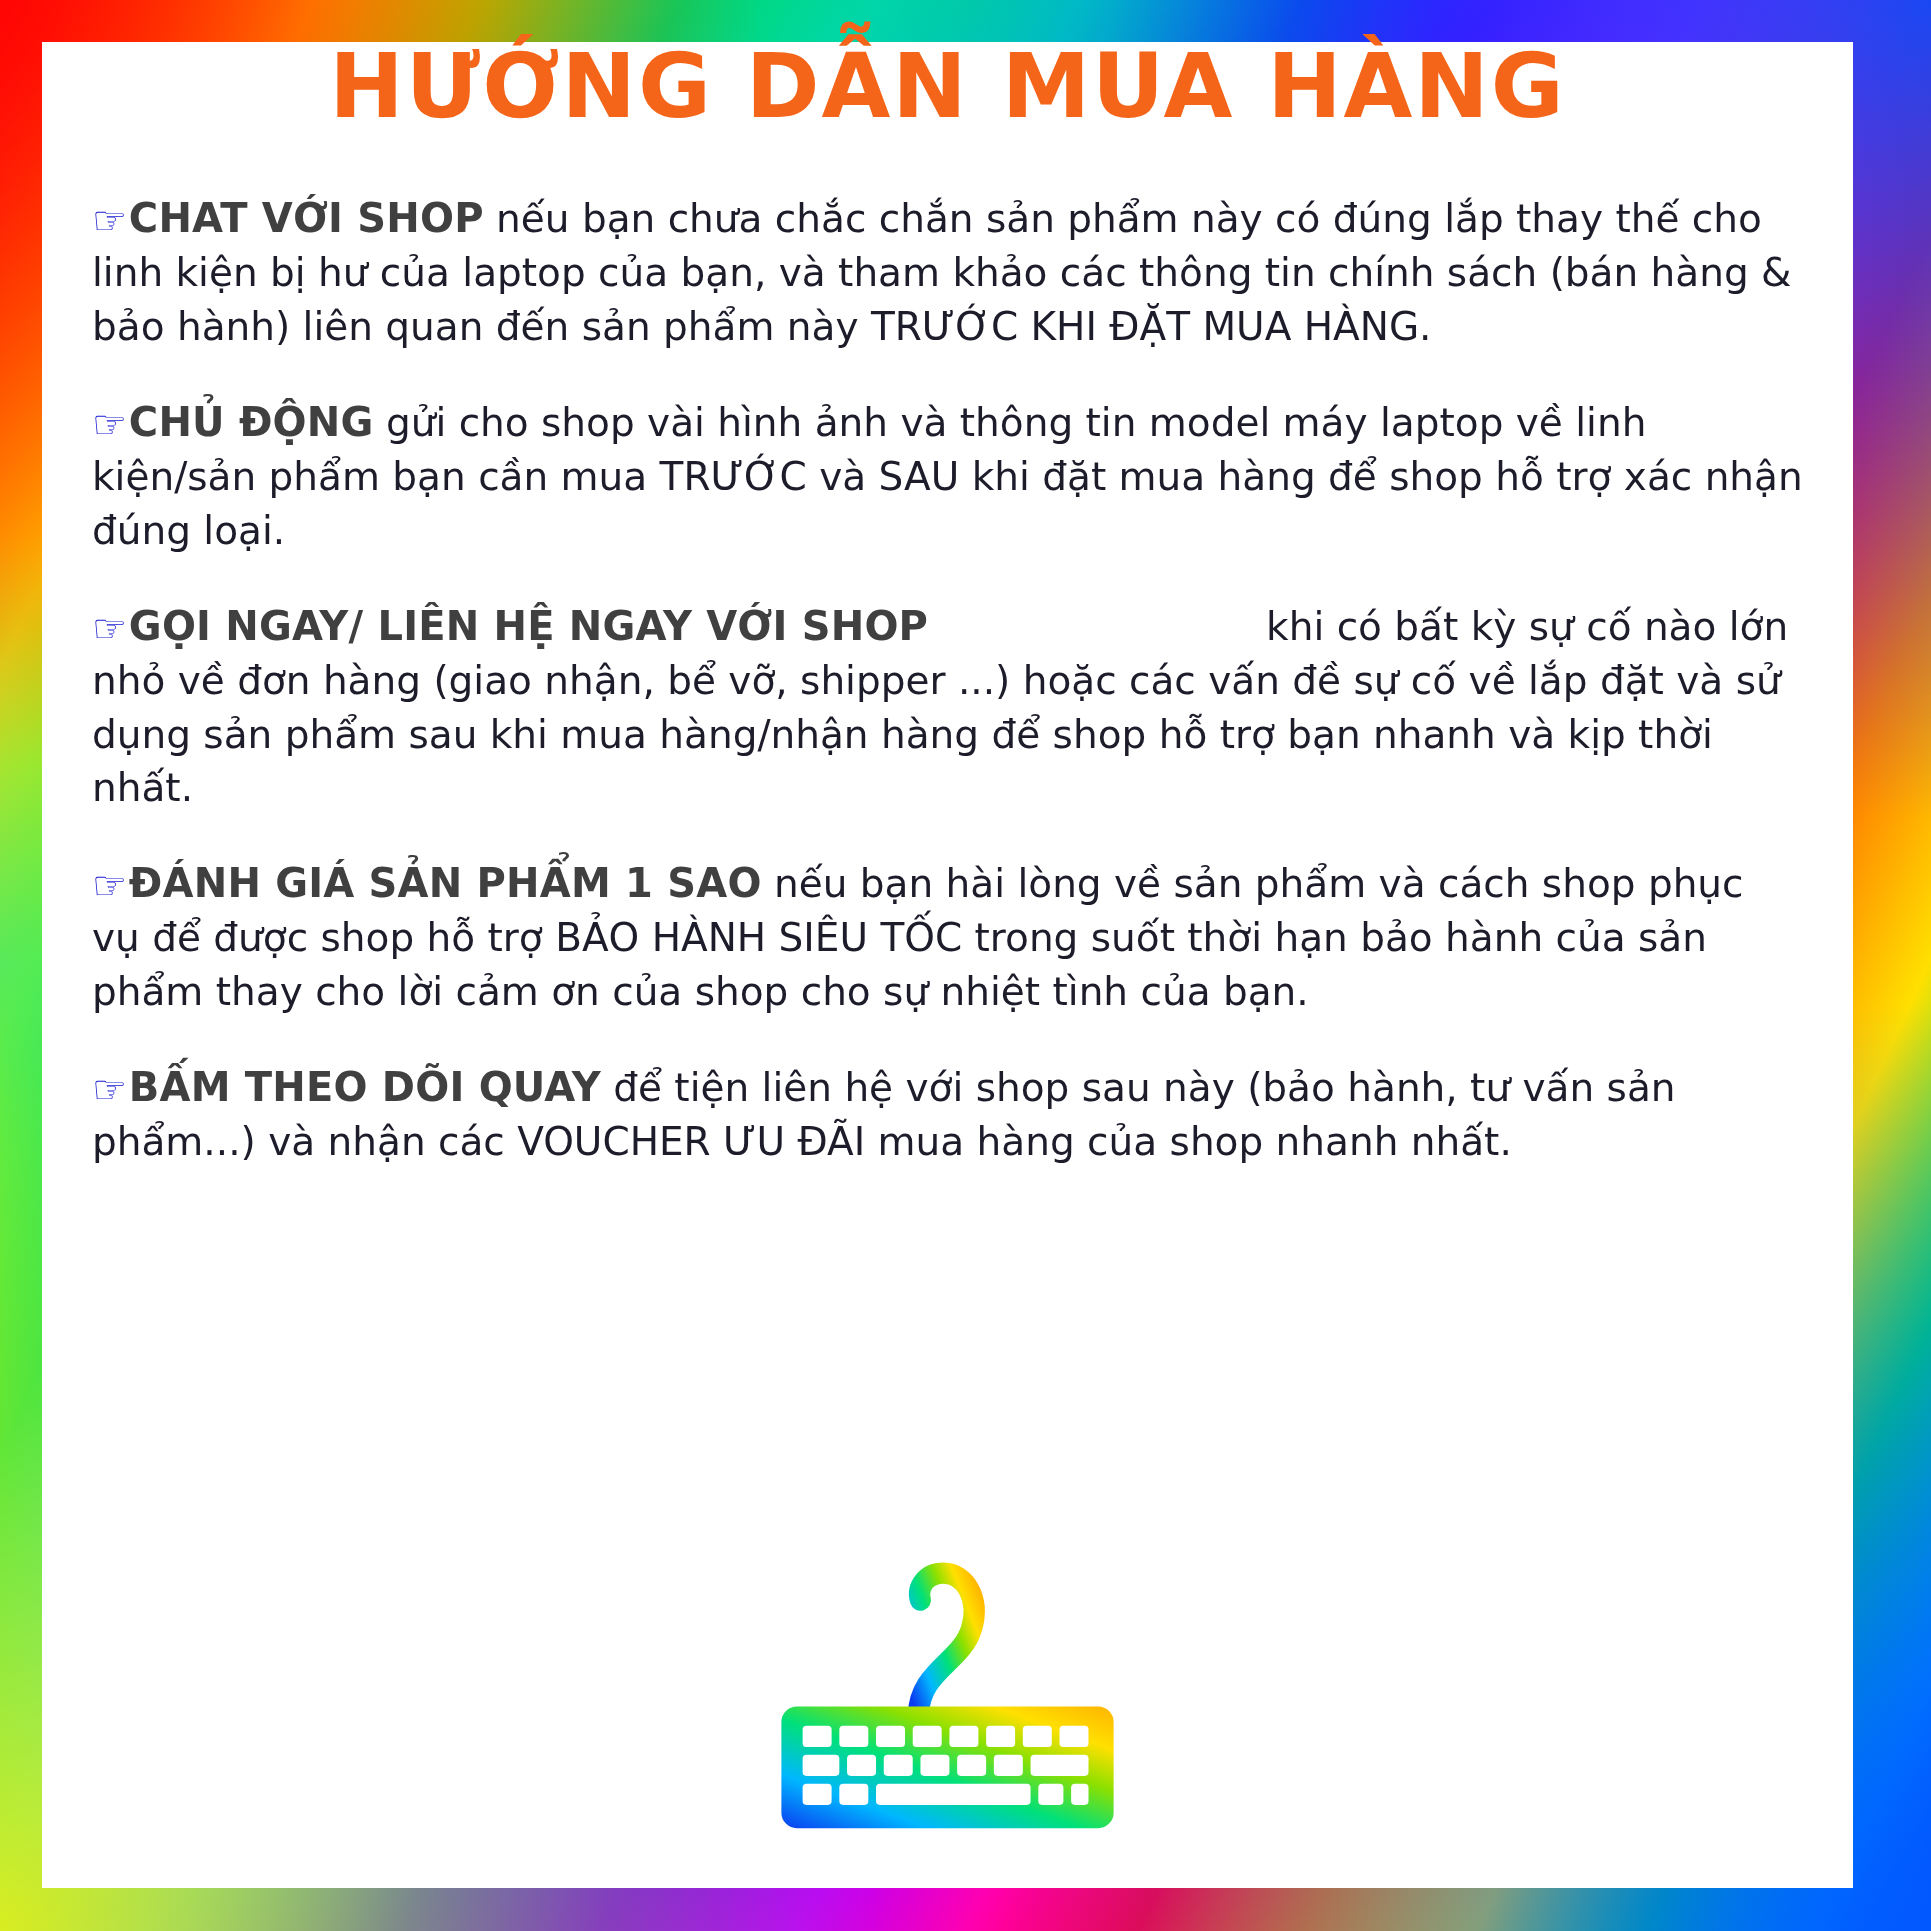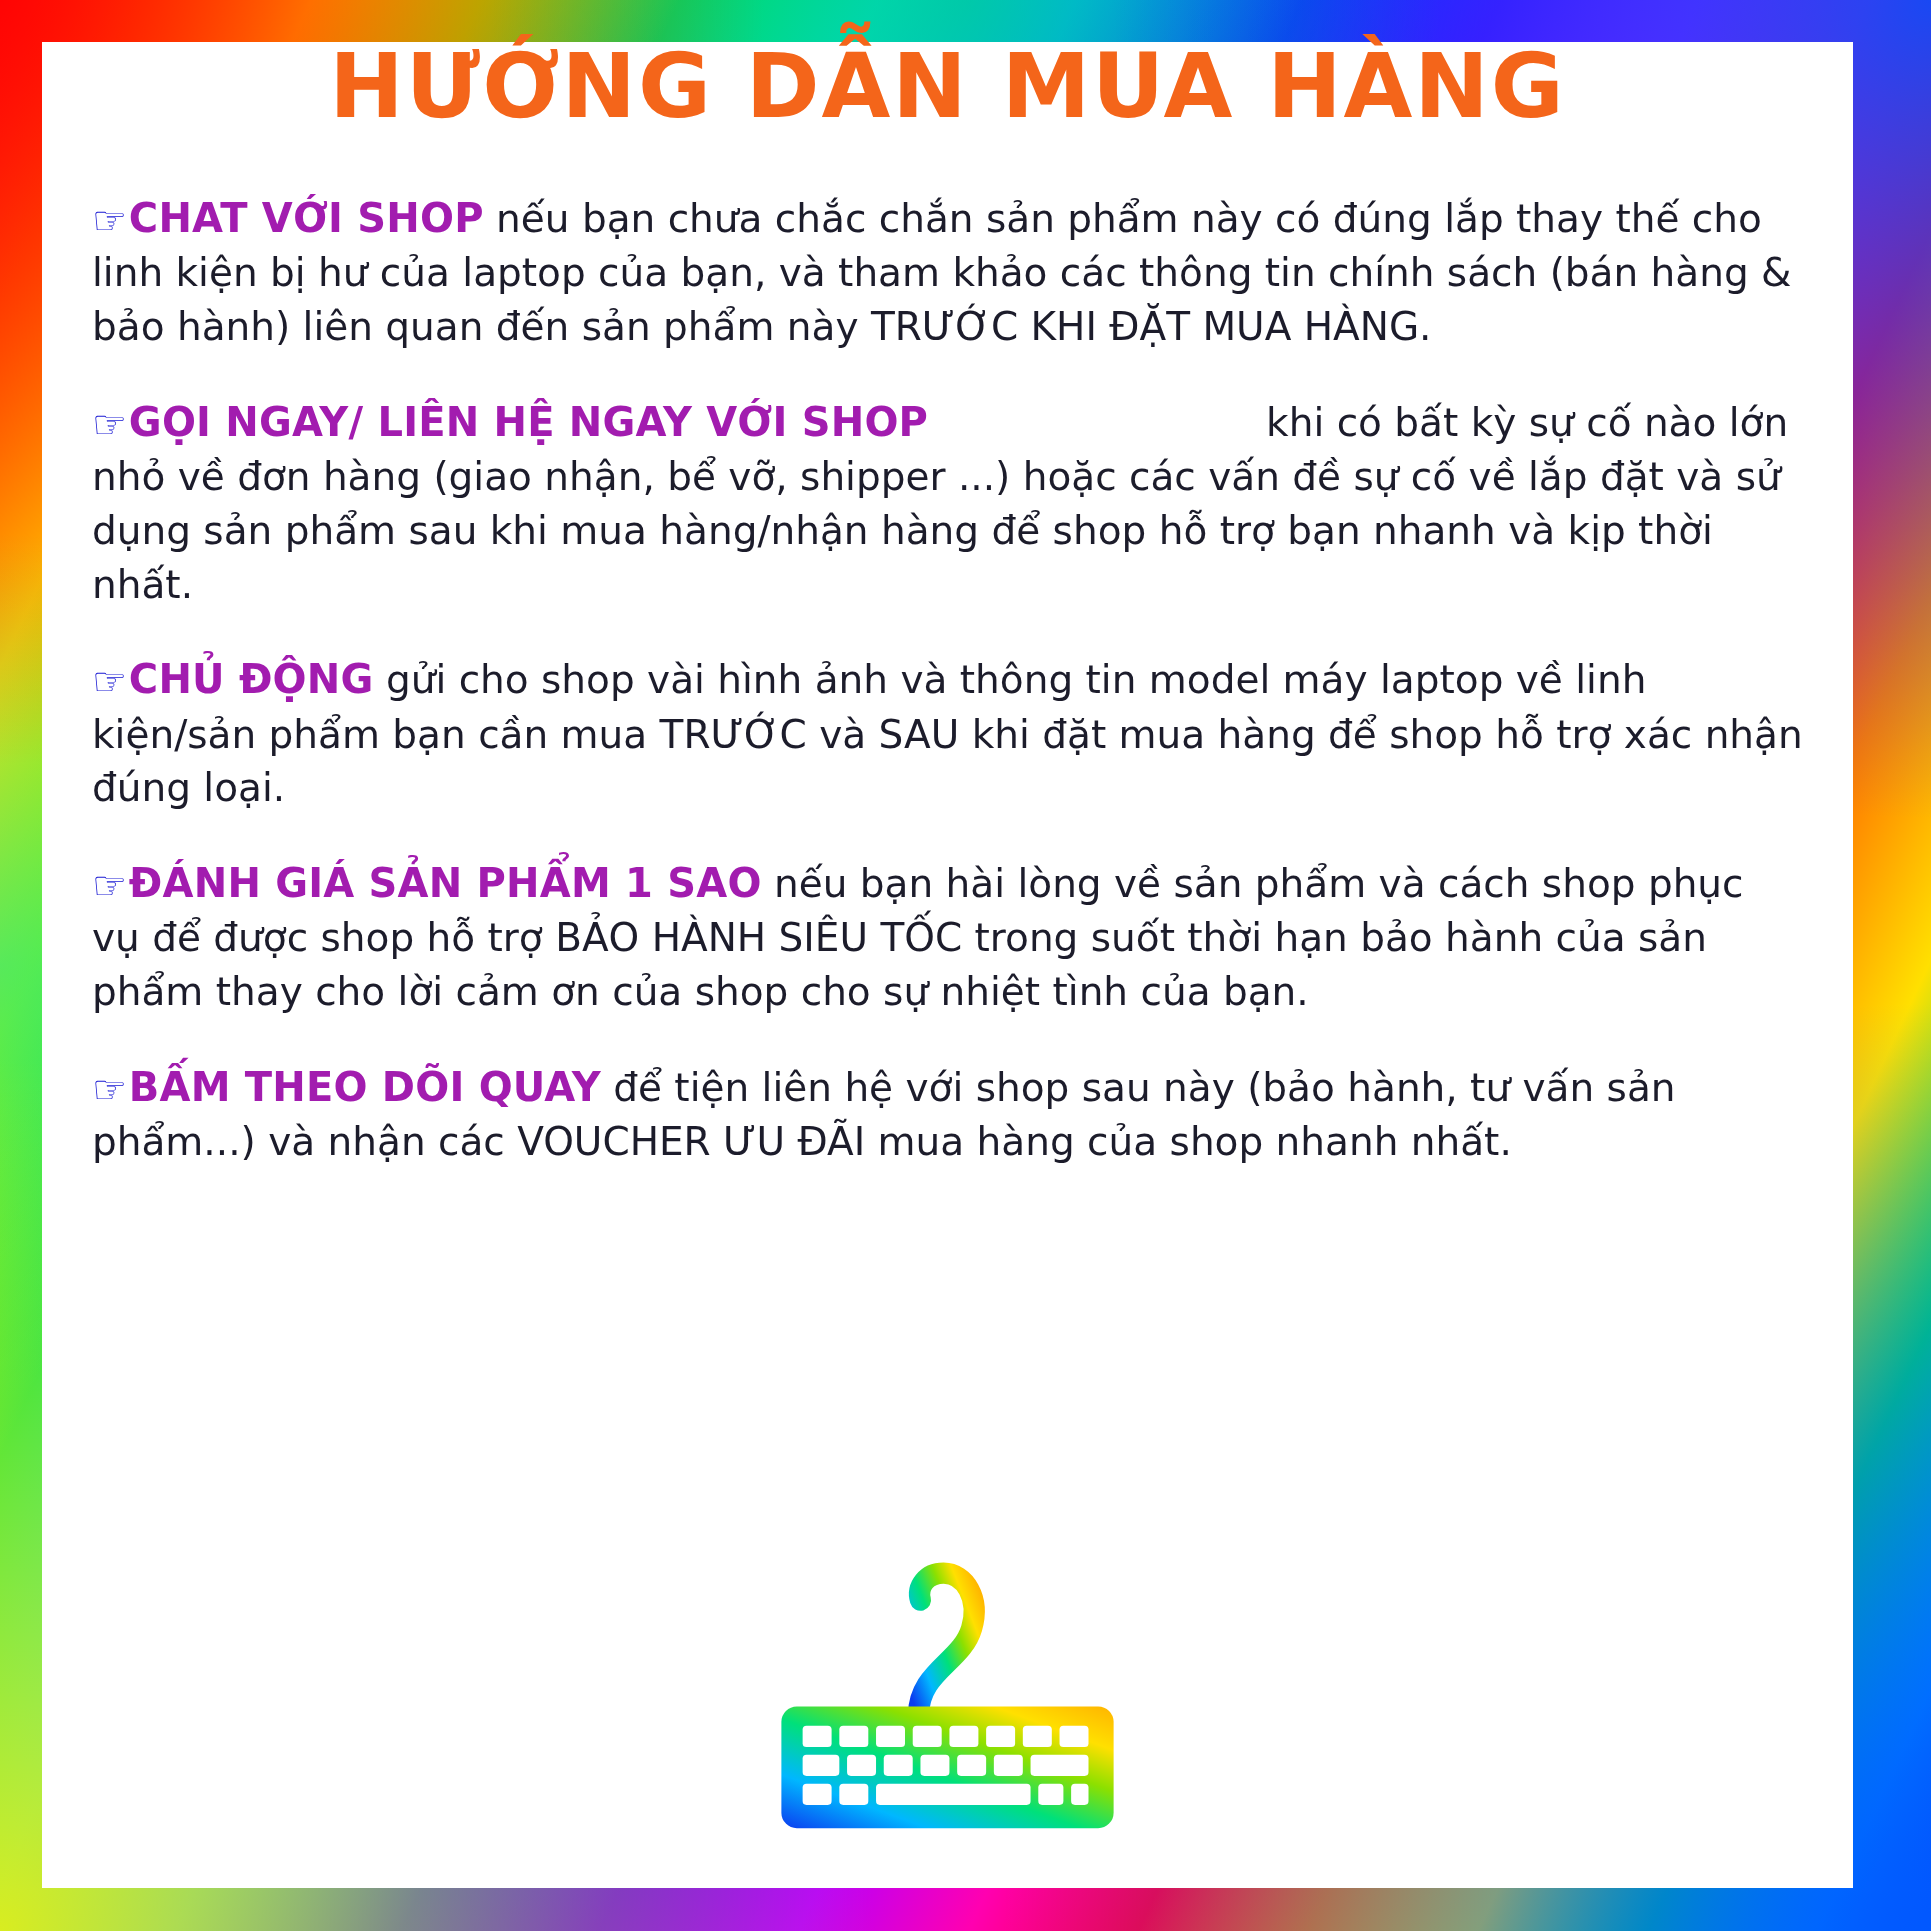--- a/index.html
+++ b/index.html
@@ -87,21 +87,21 @@
     margin-bottom: 41px;
   }
   .block p {
     margin: 0;
     color: #1c1c2b;
     font-size: 39px;
     line-height: 1.38;
     text-align: left;
   }
   .lead {
-    color: #a21caf;
+    color: #404040;
     font-weight: bold;
     font-size: 40px;
     letter-spacing: 0.2px;
   }
   .hand {
     color: #1414d2;
     font-size: 39px;
     font-weight: bold;
     display: inline-block;
     transform: translateY(1.9px);
@@ -134,27 +134,27 @@
     <div class="content">
 
       <div class="block">
         <p>
           <span class="hand">☞</span><span class="lead">CHAT VỚI SHOP</span><span> nếu bạn chưa chắc chắn sản phẩm này có đúng lắp thay thế cho linh kiện bị hư của laptop của bạn, và tham khảo các thông tin chính sách (bán hàng &amp; bảo hành) liên quan đến sản phẩm này TRƯỚC KHI ĐẶT MUA HÀNG.</span>
         </p>
       </div>
 
       <div class="block">
         <p>
+          <span class="hand">☞</span><span class="lead">CHỦ ĐỘNG</span><span> gửi cho shop vài hình ảnh và thông tin model máy laptop về linh kiện/sản phẩm bạn cần mua TRƯỚC và SAU khi đặt mua hàng để shop hỗ trợ xác nhận đúng loại.</span>
+        </p>
+      </div>
+
+      <div class="block">
+        <p>
           <span class="hand">☞</span><span class="lead">GỌI NGAY/ LIÊN HỆ NGAY VỚI SHOP</span><span class="gap"></span><span>khi có bất kỳ sự cố nào lớn nhỏ về đơn hàng (giao nhận, bể vỡ, shipper ...) hoặc các vấn đề sự cố về lắp đặt và sử dụng sản phẩm sau khi mua hàng/nhận hàng để shop hỗ trợ bạn nhanh và kịp thời nhất.</span>
-        </p>
-      </div>
-
-      <div class="block">
-        <p>
-          <span class="hand">☞</span><span class="lead">CHỦ ĐỘNG</span><span> gửi cho shop vài hình ảnh và thông tin model máy laptop về linh kiện/sản phẩm bạn cần mua TRƯỚC và SAU khi đặt mua hàng để shop hỗ trợ xác nhận đúng loại.</span>
         </p>
       </div>
 
 
       <div class="block">
         <p>
           <span class="hand">☞</span><span class="lead">ĐÁNH GIÁ SẢN PHẨM 1 SAO</span><span> nếu bạn hài lòng về sản phẩm và cách shop phục vụ để được shop hỗ trợ BẢO HÀNH SIÊU TỐC trong suốt thời hạn bảo hành của sản phẩm thay cho lời cảm ơn của shop cho sự nhiệt tình của bạn.</span>
         </p>
       </div>
 

